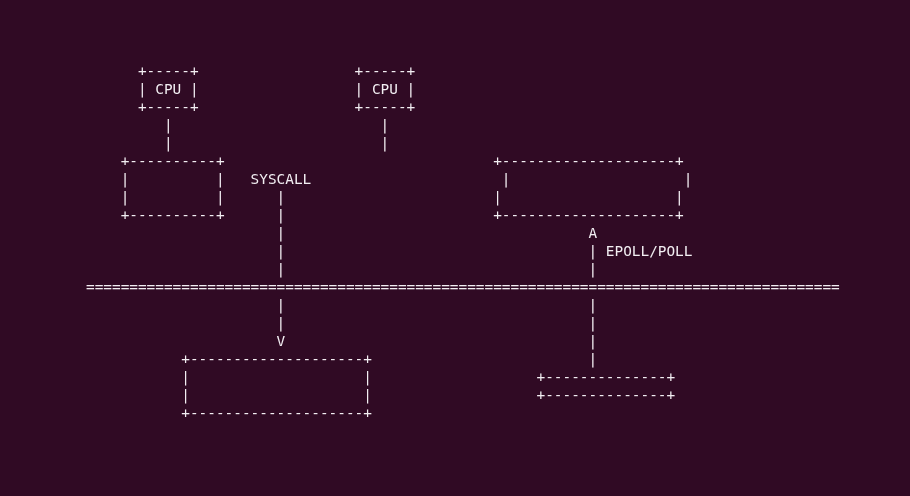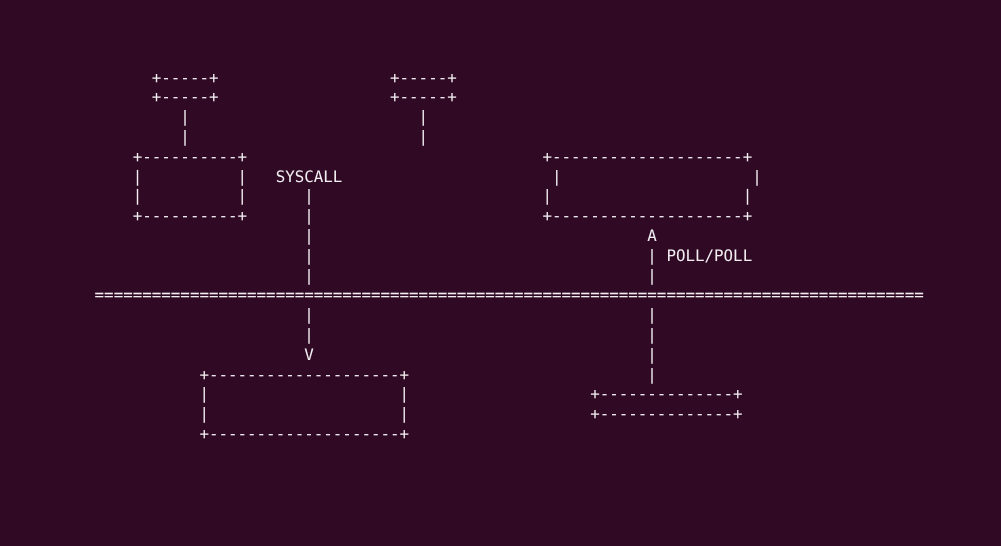--- a/index.html
+++ b/index.html
@@ -33,29 +33,30 @@
 </style>
 </head>
 <body>
 
 <div class="terminal">
   <div class="ascii">
     <div class="row"></div>
     <div class="row"></div>
     <div class="row"></div>
     <div class="row">               +-----+                  +-----+</div>
+    <div class="row">               | CPU |                  | CPU |</div>
     <div class="row">               +-----+                  +-----+</div>
     <div class="row">                  |                        |</div>
     <div class="row">                  |                        |</div>
     <div class="row">             +----------+                               +--------------------+</div>
     <div class="row">             |          |   SYSCALL                      |                    |</div>
     <div class="row">             |          |      |                        |                    |</div>
     <div class="row">             +----------+      |                        +--------------------+</div>
     <div class="row">                               |                                   A</div>
-    <div class="row">                               |                                   | POLL/POLL</div>
+    <div class="row">                               |                                   | EPOLL/POLL</div>
     <div class="row">                               |                                   |</div>
     <div class="row">         =======================================================================================</div>
     <div class="row">                               |                                   |</div>
     <div class="row">                               |                                   |</div>
     <div class="row">                               V                                   |</div>
     <div class="row">                    +--------------------+                         |</div>
     <div class="row">                    |                    |                   +--------------+</div>
     <div class="row">                    |                    |                   +--------------+</div>
     <div class="row">                    +--------------------+</div>
   </div>

